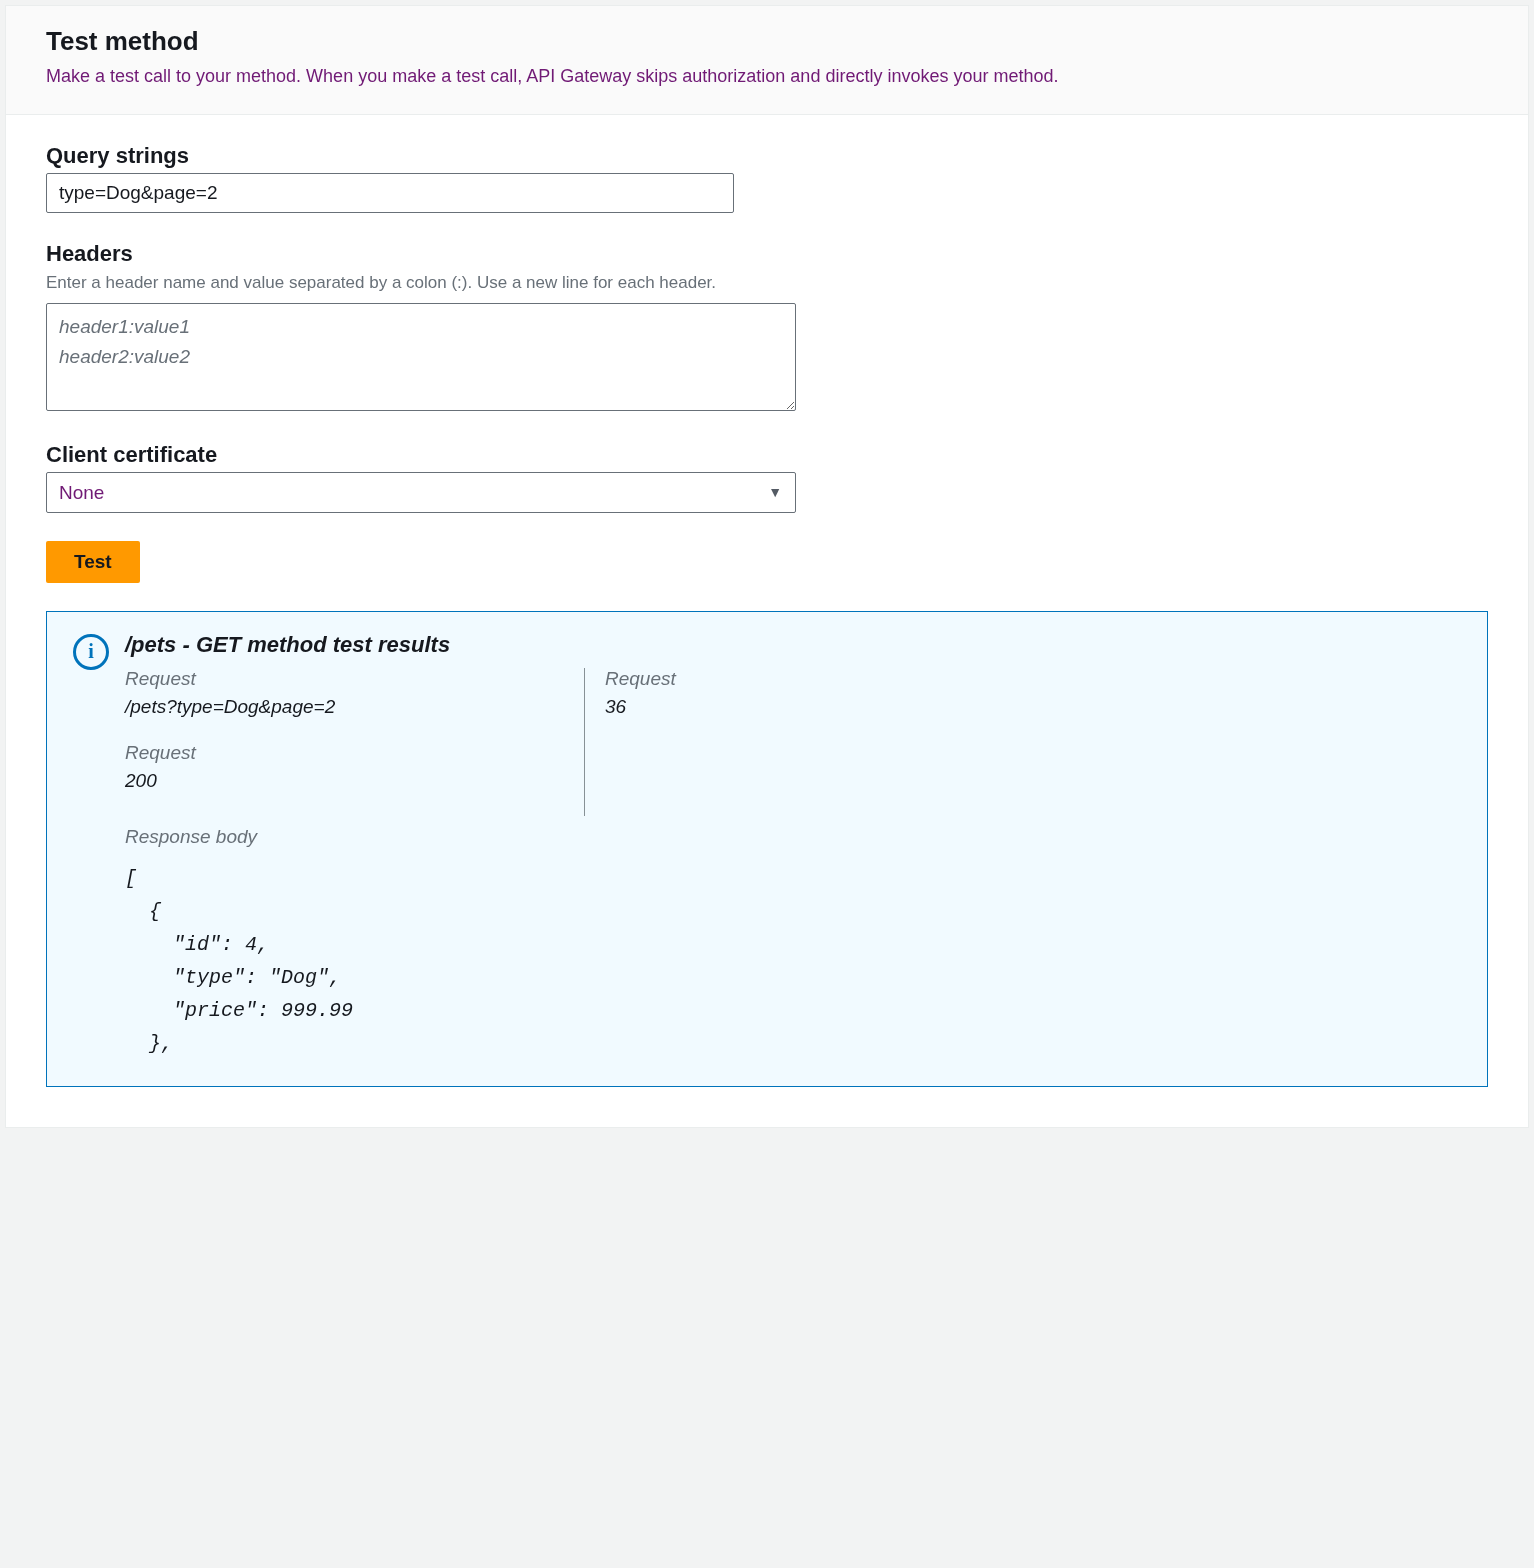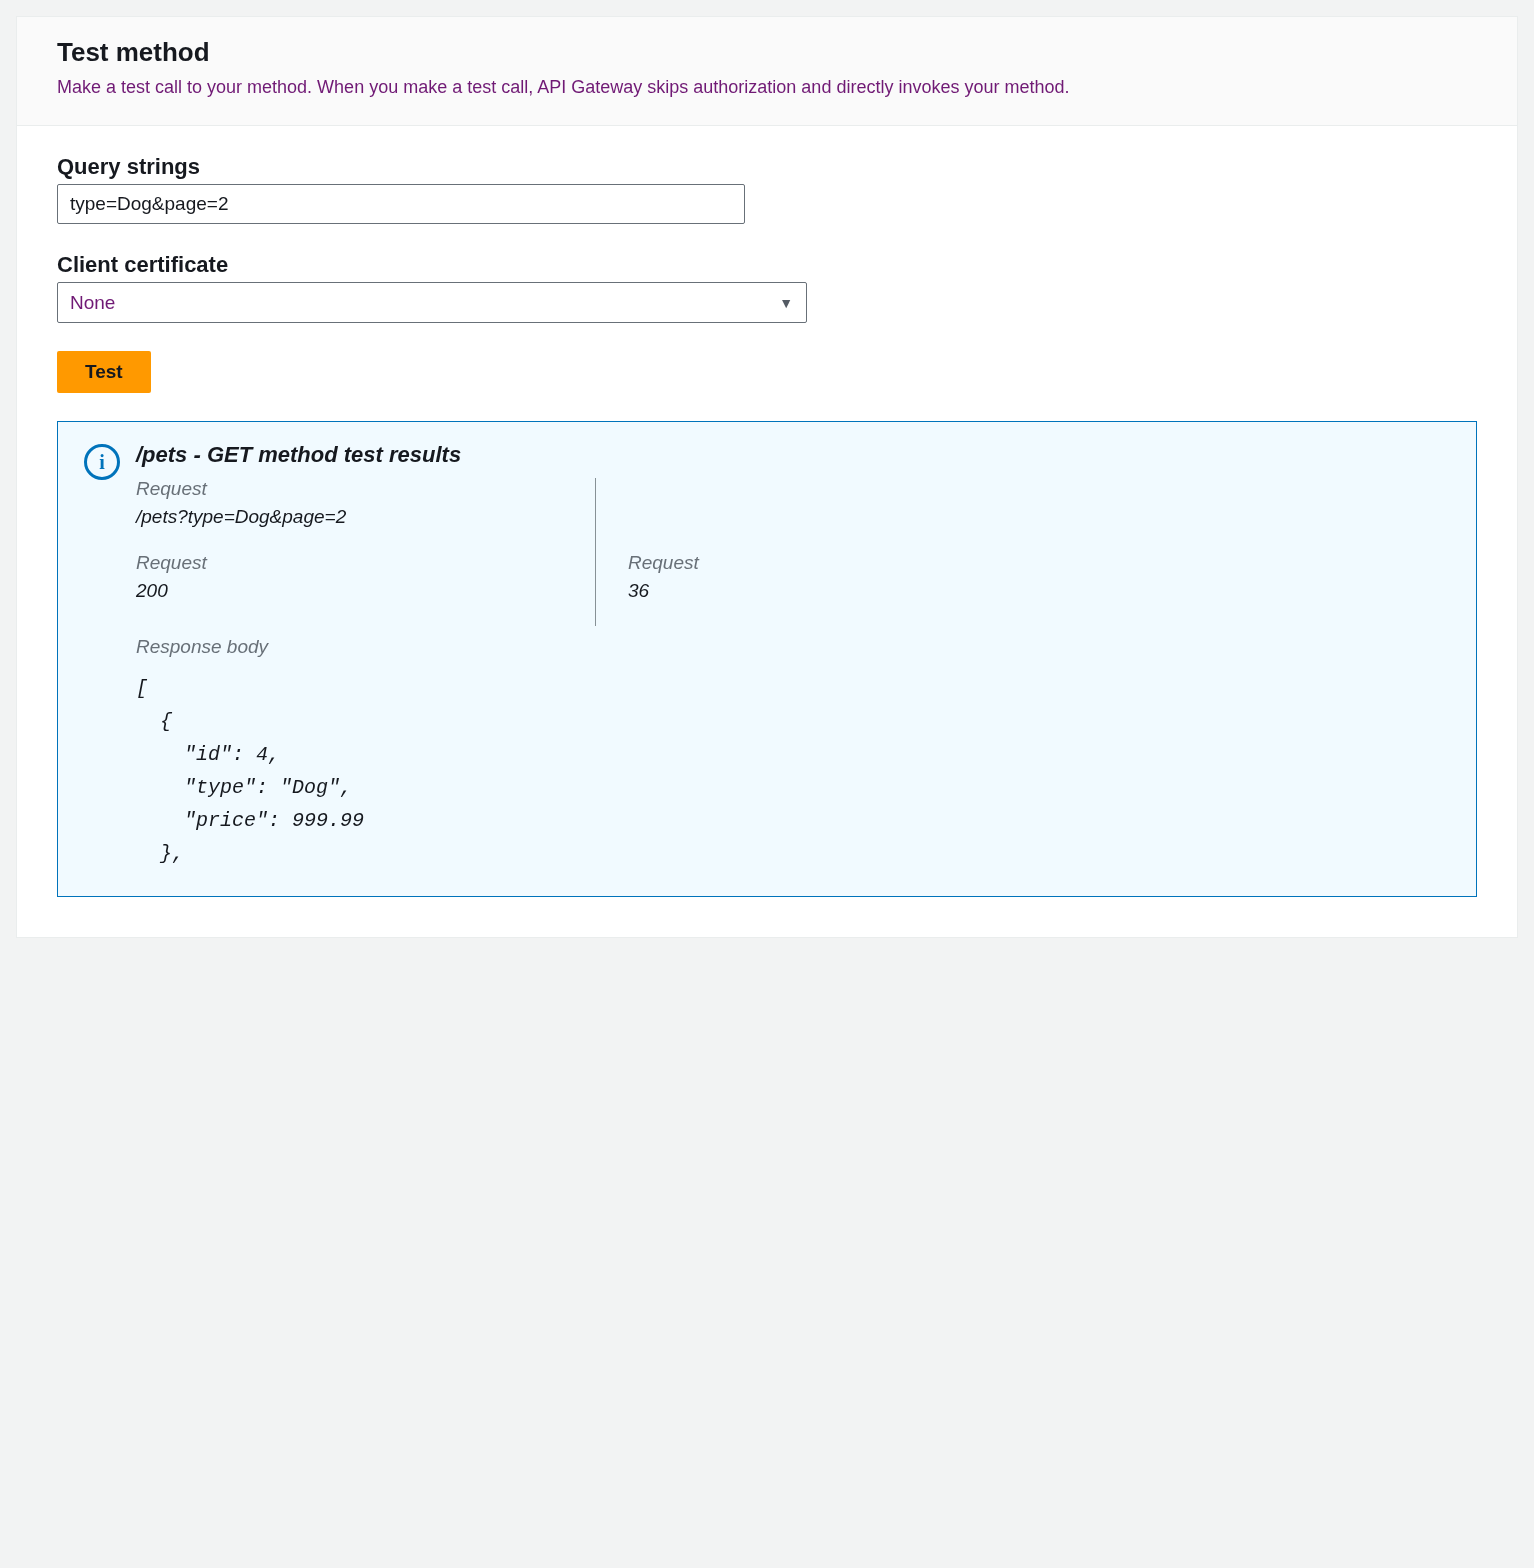--- a/index.html
+++ b/index.html
@@ -9,21 +9,21 @@
     }
     body {
       font-family: "Amazon Ember", "Helvetica Neue", Arial, sans-serif;
       background: #f2f3f3;
       color: #16191f;
       font-size: 14px;
     }
     .container {
       background: #fff;
       border: 1px solid #eaeded;
-      margin: 16px;
+      margin: 5px;
     }
     .header-section {
       padding: 20px 40px 24px 40px;
       border-bottom: 1px solid #eaeded;
       background: #fafafa;
     }
     .header-title {
       font-size: 26px;
       font-weight: 700;
       margin-bottom: 6px;
@@ -152,22 +152,21 @@
       font-style: italic;
     }
     .results-title {
       font-size: 22px;
       font-weight: 700;
       color: #16191f;
       margin-bottom: 10px;
     }
     .results-grid {
       display: flex;
-      gap: 12px;
-      align-items: flex-end;
+      gap: 0;
     }
     .results-col-left {
       flex: 0 0 460px;
       border-right: 1px solid #879196;
       padding-right: 20px;
     }
     .results-col-right {
       flex: 1;
       padding-left: 20px;
     }
@@ -209,20 +208,26 @@
     <p class="header-desc">Make a test call to your method. When you make a test call, API Gateway skips authorization and directly invokes your method.</p>
   </div>
 
   <div class="body-section">
 
     <div class="form-group">
       <label class="form-label">Query strings</label>
       <input type="text" class="text-input" value="type=Dog&amp;page=2" style="">
     </div>
 
+    <div class="form-group">
+      <label class="form-label">Headers</label>
+      <div class="form-hint">Enter a header name and value separated by a colon (:). Use a new line for each header.</div>
+      <textarea class="textarea-input" placeholder="header1:value1
+header2:value2" style=""></textarea>
+    </div>
 
     <div class="form-group">
       <label class="form-label">Client certificate</label>
       <div class="select-wrap">
         <select class="select-input">
           <option>None</option>
         </select>
         <span class="select-caret">▼</span>
       </div>
     </div>

